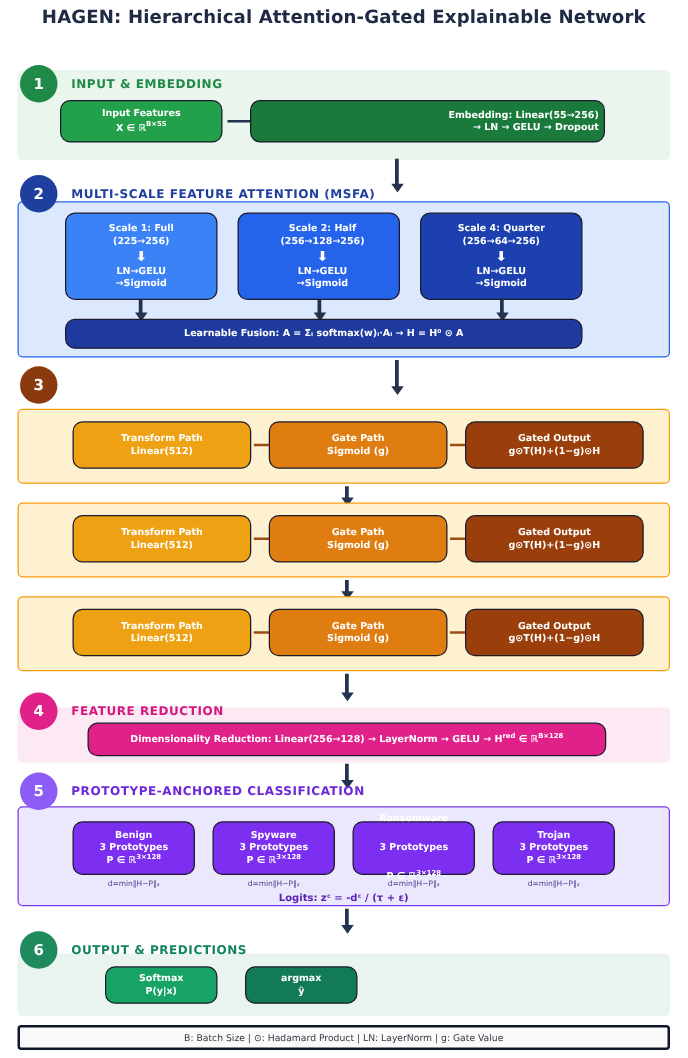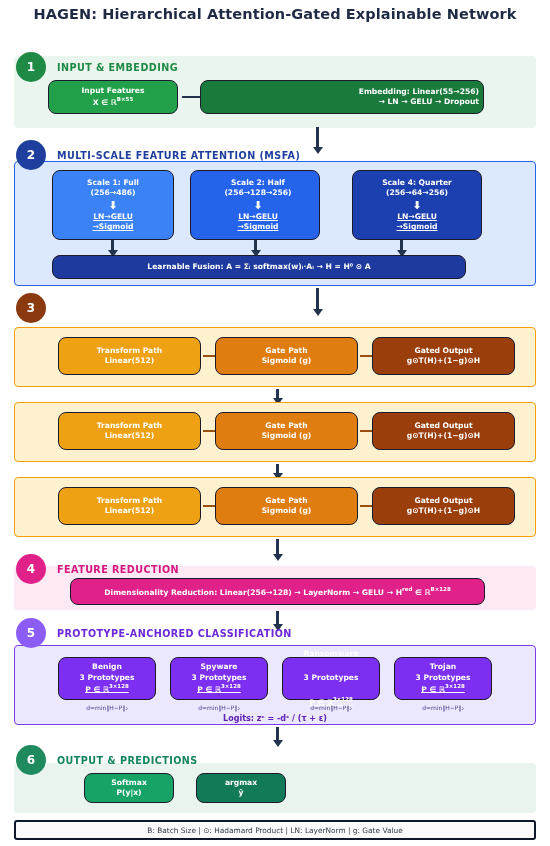--- a/index.html
+++ b/index.html
@@ -65,21 +65,21 @@
     align-items: center;
     justify-content: center;
     text-align: center;
     font-size: 7.6px;
     font-weight: bold;
     line-height: 1.35;
     padding: 2px 4px;
   }
   .node .l1 { display: block; }
   .node .l2 { display: block; }
-  .node .l3 { display: block; text-decoration: underline; }
+  .node .l3 { display: block; }
 
   sup { font-size: 0.72em; vertical-align: super; }
 
   
   .arrow-v {
     position: absolute;
     width: 3px;
     background: #24334d;
   }
   .arrow-v::after {
@@ -169,35 +169,35 @@
   </div>
 
   <div class="arrow-v" style="left:316px; top:127px; height:21px;"></div>
 
   <div class="sec-band" style="top:161px; height:125px; background:#dbe8fd; border:1.6px solid #2563eb;"></div>
   <div class="sec-badge" style="top:140px; background:#1f3f9e;">2</div>
   <div class="sec-title" style="top:150px; color:#1f3f9e;">MULTI-SCALE FEATURE ATTENTION (MSFA)</div>
 
   <div class="node" style="left:52px; top:170px; width:122px; height:70px; background:#3b82f6;">
     <span class="l1">Scale 1: Full</span>
-    <span class="l2">(256→486)</span>
+    <span class="l2">(225→256)</span>
     <span class="inner-down" style="position:relative; margin:2px 0 1px;">⬇</span>
     <span class="l3">LN→GELU</span>
     <span class="l3">→Sigmoid</span>
   </div>
 
   <div class="node" style="left:190px; top:170px; width:130px; height:70px; background:#2563eb;padding-left:10px;">
     <span class="l1">Scale 2: Half</span>
     <span class="l2">(256→128→256)</span>
     <span class="inner-down" style="position:relative; margin:2px 0 1px;">⬇</span>
     <span class="l3">LN→GELU</span>
     <span class="l3">→Sigmoid</span>
   </div>
 
-  <div class="node" style="left:336px; top:170px; width:130px; height:70px; background:#1d40b0;margin-left:16px;">
+  <div class="node" style="left:336px; top:170px; width:130px; height:70px; background:#1d40b0;">
     <span class="l1">Scale 4: Quarter</span>
     <span class="l2">(256→64→256)</span>
     <span class="inner-down" style="position:relative; margin:2px 0 1px;">⬇</span>
     <span class="l3">LN→GELU</span>
     <span class="l3">→Sigmoid</span>
   </div>
 
   <div class="arrow-v" style="left:111px; top:240px; height:11px;"></div>
   <div class="arrow-v" style="left:254px; top:240px; height:11px;"></div>
   <div class="arrow-v" style="left:400px; top:240px; height:11px;"></div>

